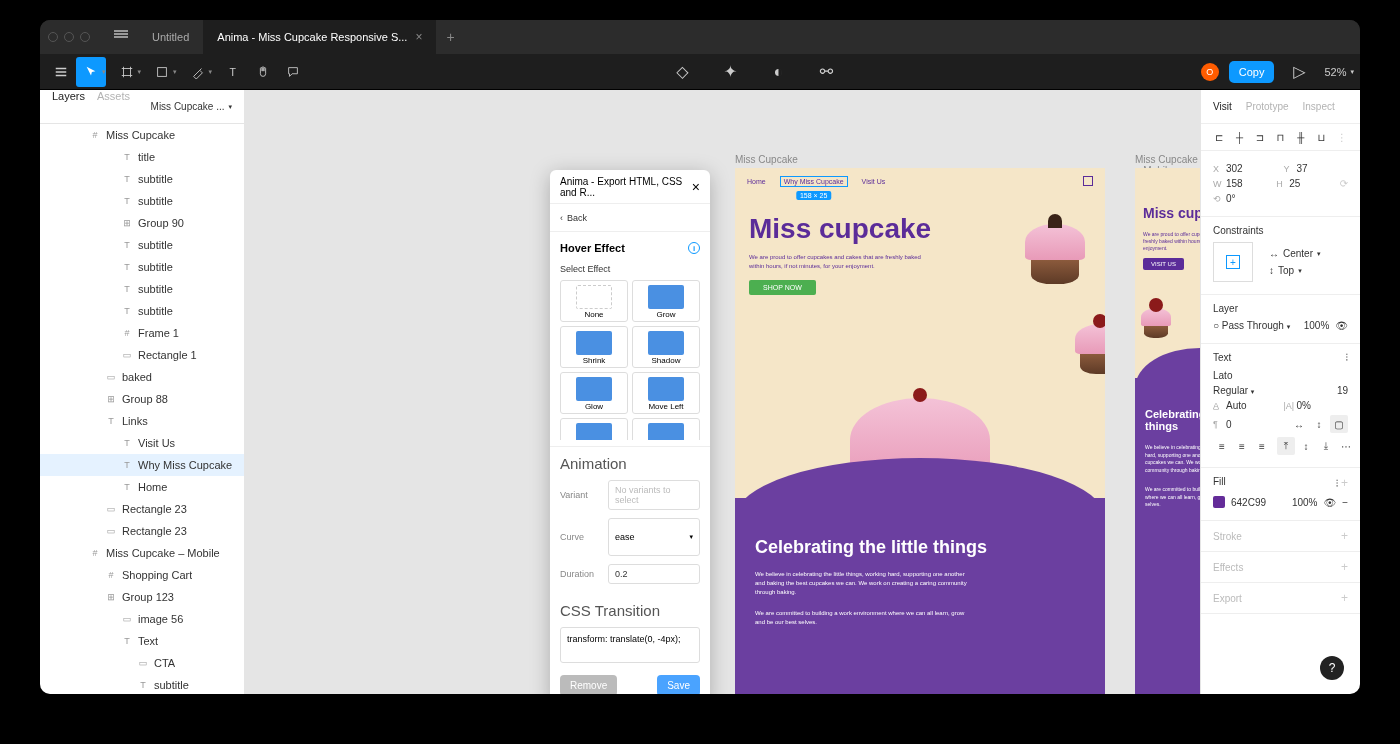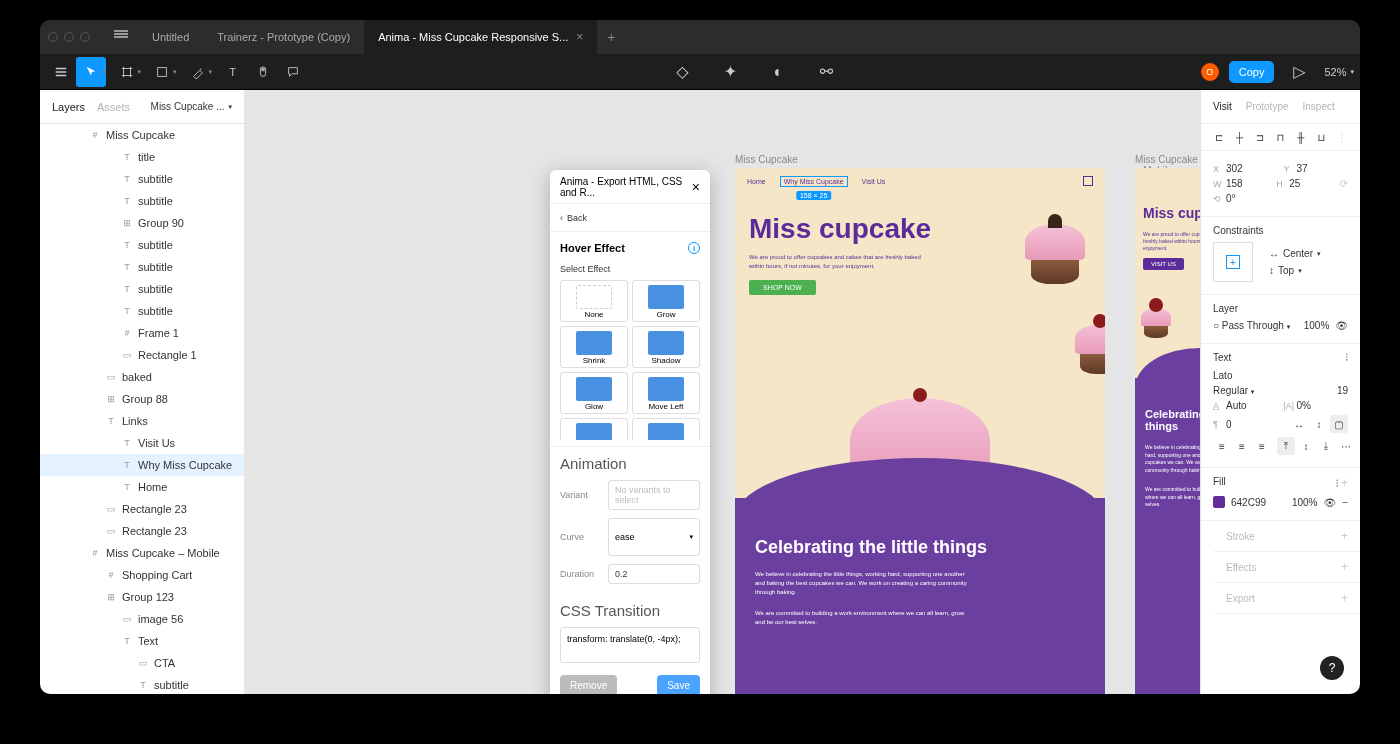--- a/index.html
+++ b/index.html
@@ -20,21 +20,21 @@
 .tbtn.active { background:#0d99ff; color:#fff; }
 .tbtn svg { width:14px; height:14px; }
 .caret { font-size:7px; color:#888; margin-left:-4px; margin-right:6px; }
 .tcenter { flex:1; display:flex; justify-content:center; gap:18px; }
 .tright { display:flex; align-items:center; gap:10px; }
 .avatar { width:18px; height:18px; border-radius:50%; background:#ff5c00; color:#fff; font-size:9px; display:flex; align-items:center; justify-content:center; }
 .share { background:#0d99ff; color:#fff; font-size:11px; padding:5px 10px; border-radius:5px; cursor:pointer; }
 .zoom { font-size:11px; color:#ccc; display:flex; align-items:center; gap:4px; }
 .main { flex:1; display:flex; overflow:hidden; }
 .leftpanel { width:205px; background:#fff; display:flex; flex-direction:column; border-right:1px solid #e5e5e5; }
-.lp-top { height:34px; display:flex; align-items:center; padding:0 12px; border-bottom:1px solid #e5e5e5; justify-content:space-between; }
+.lp-top { height:34px; display:flex; padding:0 12px; border-bottom:1px solid #e5e5e5; justify-content:space-between; }
 .lp-tabs { display:flex; gap:12px; font-size:11px; }
 .lp-tab { color:#b3b3b3; cursor:pointer; }
 .lp-tab.active { color:#222; font-weight:500; }
 .lp-page { font-size:10px; color:#333; display:flex; align-items:center; gap:4px; }
 .layers { flex:1; overflow:auto; font-size:11px; color:#333; }
 .lrow { height:22px; display:flex; align-items:center; gap:6px; cursor:pointer; padding-right:8px; }
 .lrow.sel { background:#e5f2ff; }
 .lrow.frame { font-weight:500; }
 .licon { width:10px; height:10px; display:flex; align-items:center; justify-content:center; color:#999; font-size:9px; flex-shrink:0; }
 .ltxt { white-space:nowrap; overflow:hidden; text-overflow:ellipsis; }
@@ -92,21 +92,21 @@
 .pl-textarea { margin:4px 10px; border:1px solid #ddd; border-radius:3px; padding:6px; font-size:9px; min-height:36px; }
 .pl-btns { display:flex; gap:6px; padding:8px 10px; }
 .pl-btn { flex:0 0 auto; padding:5px 10px; border-radius:4px; font-size:10px; cursor:pointer; }
 .pl-btn.remove { background:#bbb; color:#fff; }
 .pl-btn.save { background:#4aa3ff; color:#fff; margin-left:auto; }
 .rightpanel { width:160px; background:#fff; border-left:1px solid #e5e5e5; overflow:auto; font-size:10px; color:#333; }
 .rp-tabs { height:34px; display:flex; align-items:center; gap:14px; padding:0 12px; border-bottom:1px solid #eee; font-size:10px; }
 .rp-tab { color:#b3b3b3; cursor:pointer; }
 .rp-tab.active { color:#222; }
 .rp-section { padding:8px 12px; border-bottom:1px solid #eee; }
-.rp-section.faded { color:#bbb; display:flex; justify-content:space-between; align-items:center;margin-left:13px; }
+.rp-section.faded { color:#bbb; display:flex; justify-content:space-between; align-items:center; }
 .rp-row { display:flex; align-items:center; gap:6px; margin:4px 0; }
 .rp-field { display:flex; align-items:center; gap:3px; flex:1; }
 .rp-lbl { color:#aaa; font-size:9px; width:10px; }
 .rp-val { font-size:10px; }
 .rp-head { font-size:10px; font-weight:500; margin-bottom:6px; display:flex; justify-content:space-between; }
 .align-row { display:flex; gap:8px; padding:6px 12px; border-bottom:1px solid #eee; }
 .align-row span { width:14px; height:14px; display:flex; align-items:center; justify-content:center; color:#333; cursor:pointer; }
 .constraint-box { width:40px; height:40px; border:1px solid #ddd; position:relative; margin-right:10px; }
 .constraint-box::before { content:''; position:absolute; inset:12px; border:1px solid #0d99ff; }
 .cplus { position:absolute; top:50%; left:50%; transform:translate(-50%,-50%); color:#0d99ff; font-size:10px; }
@@ -130,23 +130,20 @@
     </div>
     <div class="figmaicon">
         <span></span>
         <span></span>
         <span></span>
       </div>
     <div class="tabs">
       <div class="tab">
           <span>Untitled</span>
         </div>
-      <div class="tab">
-          <span>Trainerz - Prototype (Copy)</span>
-        </div>
       <div class="tab active">
           <span>Anima - Miss Cupcake Responsive S...</span>
           <span class="tab-close">×</span>
         </div>
       <div class="tab-add">+</div>
     </div>
   </div>
 
   <div class="toolbar">
     <div class="tbtn">

